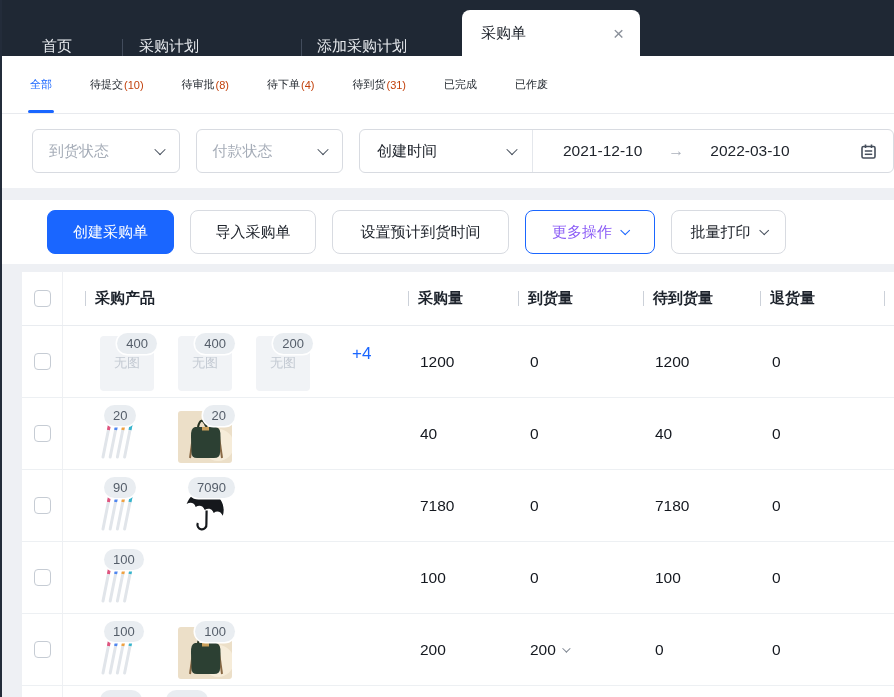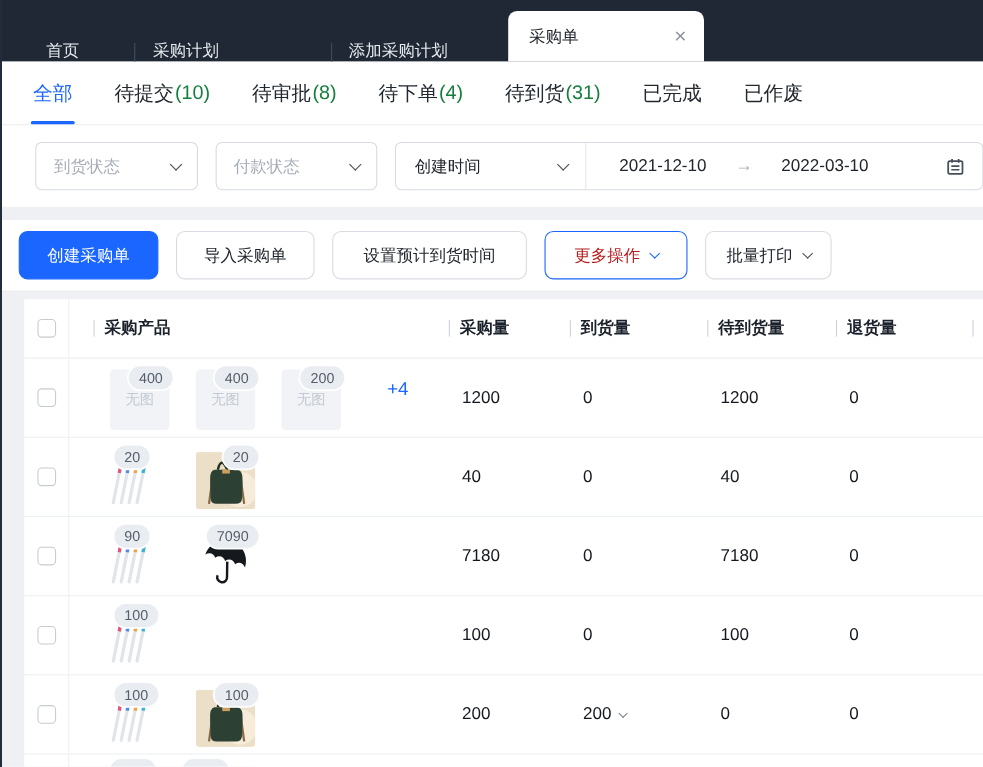--- a/index.html
+++ b/index.html
@@ -18,23 +18,23 @@
   .nav-div.d2 { margin-left:102px; }
   .win-tab { margin-left:55px; align-self:flex-end; height:46px; width:178px; background:#fff;
     border-radius:8px 8px 0 0; display:flex; align-items:center; justify-content:space-between;
     padding:0 16px 0 19px; cursor:pointer; }
   .win-tab .lbl { font-size:15px; color:#20252d; }
   .win-tab .close { font-size:19px; color:#8b919b; line-height:1; cursor:pointer; }
 
   
   .status-tabs { height:58px; display:flex; align-items:center; gap:38px; padding-left:30px;
     border-bottom:1px solid #e8eaee; background:#fff; }
-  .stab { position:relative; height:100%; display:flex; align-items:center; font-size:18px;
+  .stab { position:relative; height:100%; display:flex; align-items:center; font-size:11px;
     color:#22282f; cursor:pointer; white-space:nowrap; }
-  .stab .cnt { color:#15803d; margin-left:1px; }
+  .stab .cnt { color:#c2410c; margin-left:1px; }
   .stab.active { color:#1a66ff; font-weight:500; }
   .stab.active::after { content:""; position:absolute; left:-2px; right:-2px; bottom:0; height:3px;
     background:#1a66ff; border-radius:2px; }
 
   
   .filter-row { height:74px; display:flex; align-items:center; gap:16px; padding-left:32px; background:#fff; }
   .sel { width:171px; height:44px; border:1px solid #d8dbe1; border-radius:6px; display:flex;
     align-items:center; justify-content:space-between; padding:0 15px 0 16px; cursor:pointer; background:#fff; }
   .sel .ph { color:#a6adb8; font-size:15px; }
   .chev { display:inline-block; width:8px; height:8px; border-right:1.8px solid #454e5b;
@@ -46,25 +46,25 @@
   .combo-select .val { color:#20252d; font-size:15px; }
   .date-wrap { flex:1; height:100%; display:flex; align-items:center; padding:0 15px 0 30px; }
   .date { font-size:15.5px; color:#20252d; cursor:text; }
   .range-arrow { color:#aab0ba; font-size:16px; margin:0 26px; }
   .cal { margin-left:auto; cursor:pointer; display:flex; }
 
   .gap { background:#eef0f4; }
   .gap.g1 { height:12px; } .gap.g2 { height:8px; }
 
   
-  .actions-row { height:64px; display:flex; align-items:center; gap:16px; padding-left:17px; background:#fff; }
+  .actions-row { height:64px; display:flex; align-items:center; gap:16px; padding-left:47px; background:#fff; }
   .btn { height:44px; border-radius:8px; display:flex; align-items:center; justify-content:center;
     gap:9px; font-size:15px; cursor:pointer; background:#fff; border:1px solid #d8dbe1; color:#20252d; white-space:nowrap; }
   .btn.primary { background:#1a66ff; border-color:#1a66ff; color:#fff; }
-  .btn.outline-blue { border:1px solid #1a66ff; color:#b91c1c; }
+  .btn.outline-blue { border:1px solid #1a66ff; color:#8b5cf6; }
   .btn.outline-blue .chev { border-color:#1a66ff; }
   .btn .chev { width:7px; height:7px; transform:rotate(45deg) translate(-1px,-2px); }
   .w1{width:127px;} .w2{width:126px;} .w3{width:177px;} .w4{width:130px;} .w5{width:115px;}
 
   
   .table-zone { display:flex; background:#eef0f4; height:425px; }
   .table-left-strip { width:22px; background:#eef0f4; }
   .table { flex:1; background:#fff; }
   .t-header,.t-row { display:grid; grid-template-columns:41px 345px 110px 125px 117px 124px 1fr; }
   .t-header { height:54px; border-bottom:1px solid #e9ecf0; align-items:center; }

